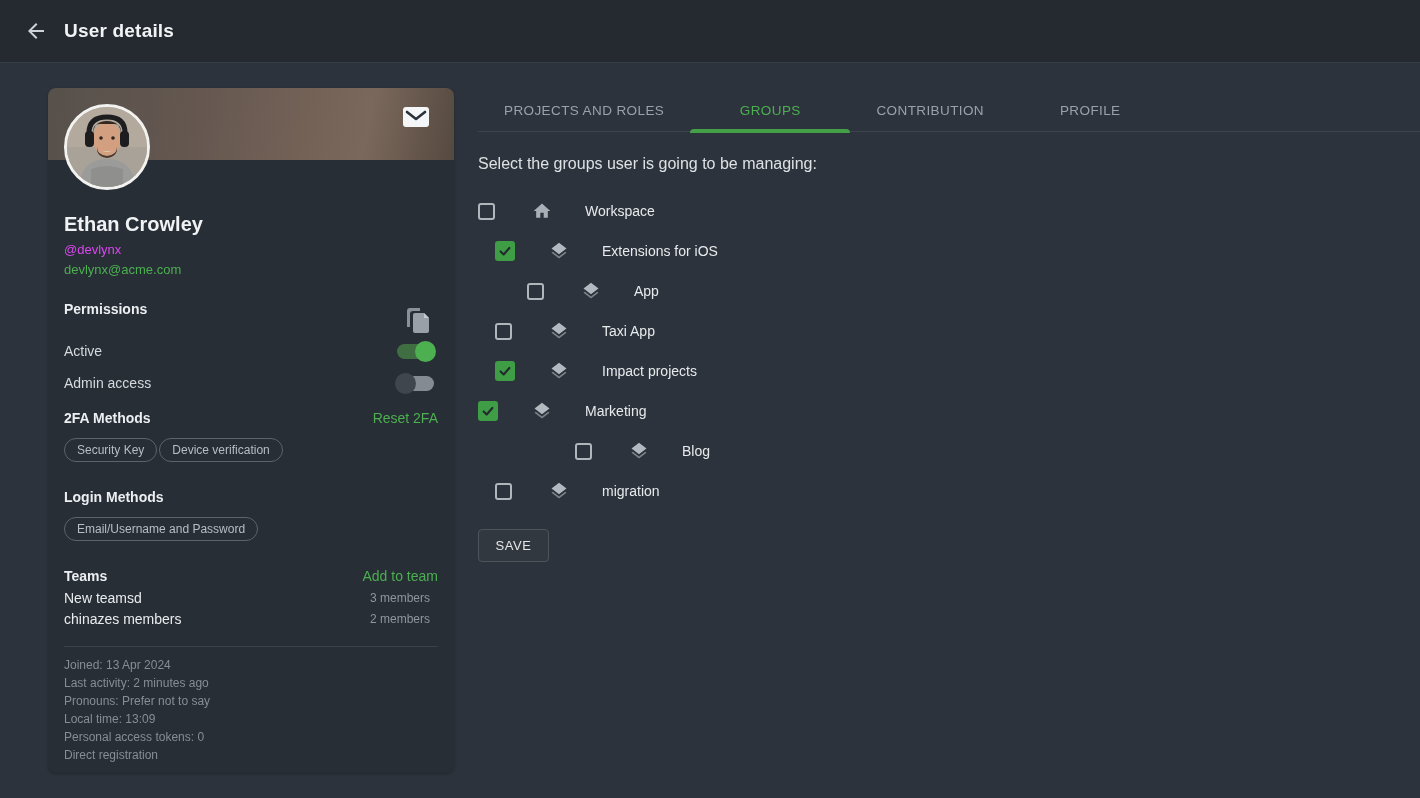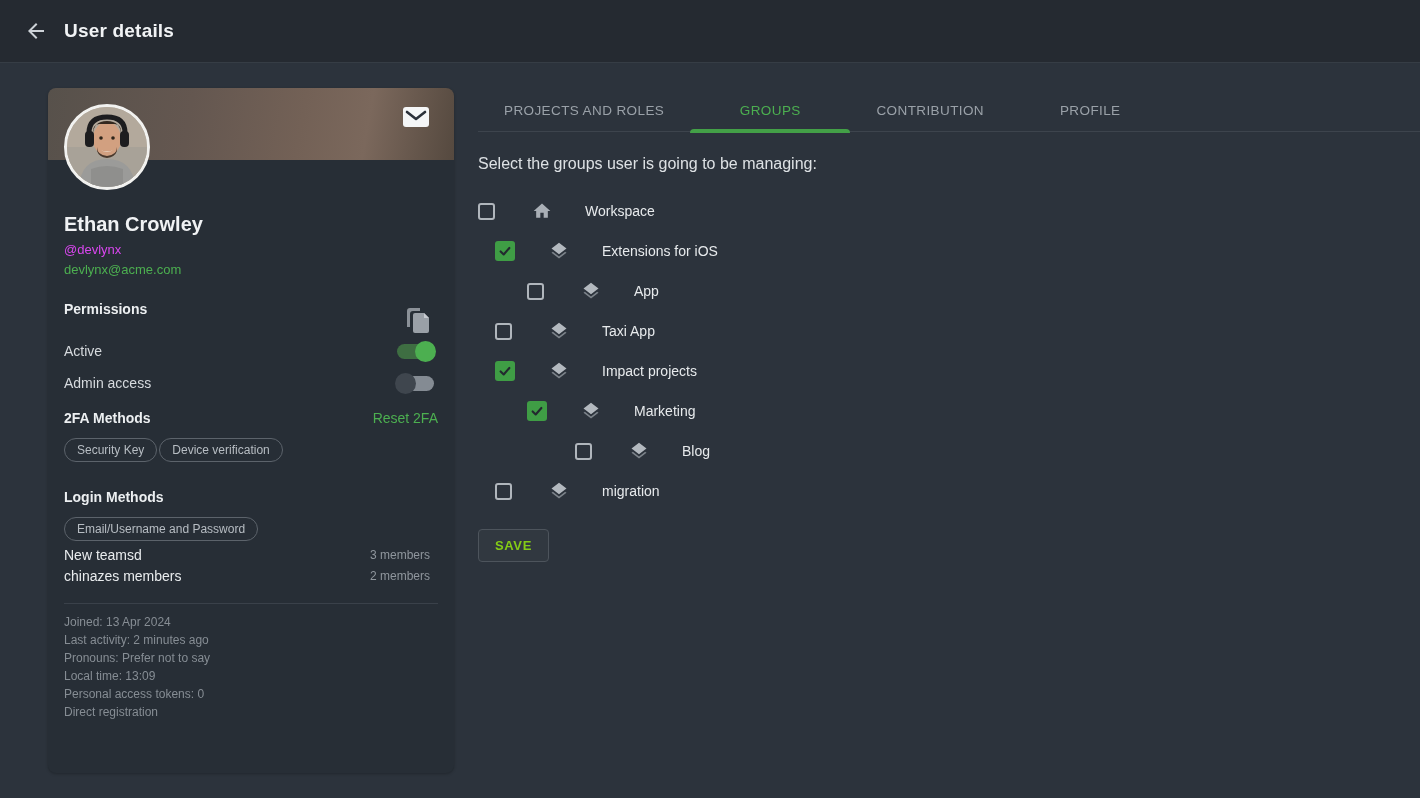--- a/index.html
+++ b/index.html
@@ -109,21 +109,21 @@
   }
   .cbox.checked {
     width:20px; height:20px; border:none; background:#3f9d45;
     display:flex; align-items:center; justify-content:center; margin-right:10px;
   }
   .tree-icon { flex:none; width:20px; height:20px; margin-right:9px; }
   .tree-label { font-size:14px; color:#e7eaec; }
   .save-btn {
     margin-top:18px; width:71px; height:33px;
     background:#313840; border:1px solid #4d545c; border-radius:4px;
-    color:#84cc16; font-size:13px; font-weight:700; letter-spacing:.6px;
+    color:#e5e5e5; font-size:13px; font-weight:400; letter-spacing:.6px;
     font-family:"Liberation Sans", sans-serif; cursor:pointer;
   }
   svg { display:block; }
 </style>
 </head>
 <body>
 
 <header class="topbar">
   <div class="back-btn">
     <span>
@@ -201,20 +201,24 @@
     <div class="chips">
         <span class="chip">Security Key</span>
         <span class="chip">Device verification</span>
       </div>
 
     <div class="section-title login-title">Login Methods</div>
     <div class="chips">
         <span class="chip">Email/Username and Password</span>
       </div>
 
+    <div class="row-head teams-head">
+      <div class="section-title">Teams</div>
+      <div class="green-link">Add to team</div>
+    </div>
     <div class="team-rows">
         <div class="team-row">
           <span class="team-name">New teamsd</span>
           <span class="team-members">3 members</span>
         </div>
         <div class="team-row">
           <span class="team-name">chinazes members</span>
           <span class="team-members">2 members</span>
         </div>
       </div>
@@ -289,21 +293,21 @@
           </svg>
         </span>
     <span class="tree-icon">
           <svg width="20" height="20" viewBox="0 0 24 24">
             <path d="M12 18.54l-7.37-5.73L3 14.07l9 7 9-7-1.63-1.26L12 18.54z" fill="#7c838a"></path>
             <path d="M12 16l7.36-5.73L21 9l-9-7-9 7 1.63 1.27L12 16z" fill="#b3b9bf"></path>
           </svg>
         </span>
     <span class="tree-label">Impact projects</span>
   </div>
-      <div class="tree-row" style="margin-left: 49px;">
+      <div class="tree-row" style="">
     <span class="cbox checked">
           <svg width="14" height="14" viewBox="0 0 16 16">
             <path d="M3 8.5 L6.5 12 L13 4.5" fill="none" stroke="#23292f" stroke-width="2.4" stroke-linecap="round" stroke-linejoin="round"></path>
           </svg>
         </span>
     <span class="tree-icon">
           <svg width="20" height="20" viewBox="0 0 24 24">
             <path d="M12 18.54l-7.37-5.73L3 14.07l9 7 9-7-1.63-1.26L12 18.54z" fill="#7c838a"></path>
             <path d="M12 16l7.36-5.73L21 9l-9-7-9 7 1.63 1.27L12 16z" fill="#b3b9bf"></path>
           </svg>

